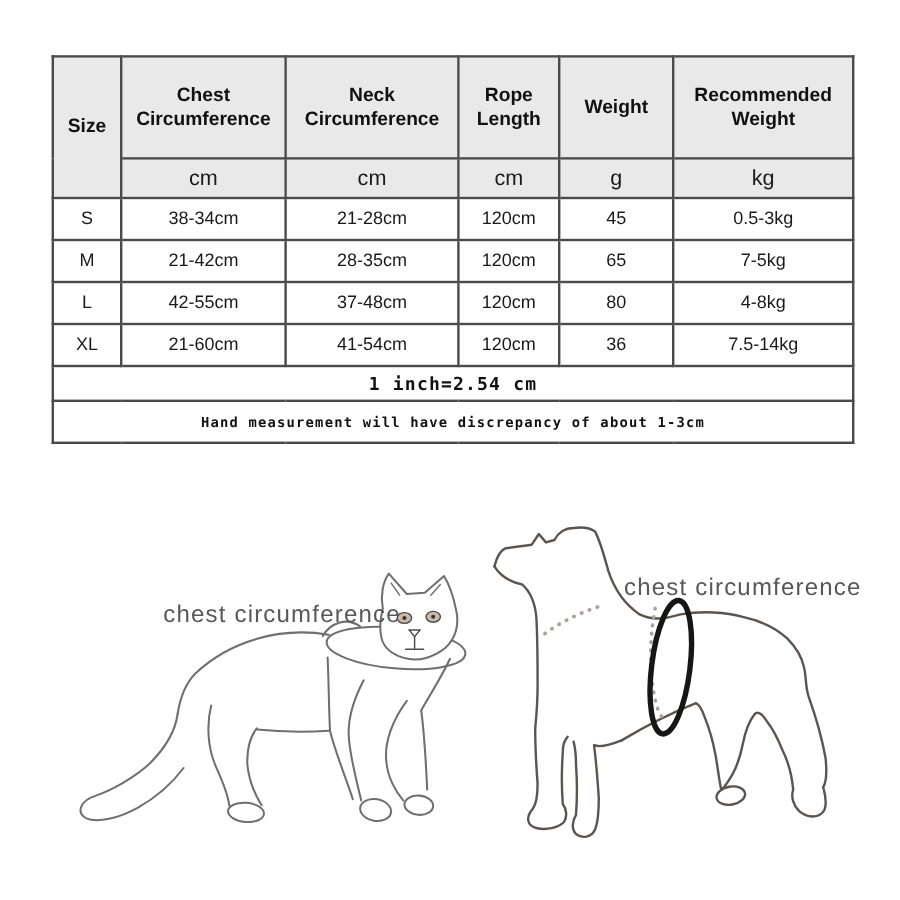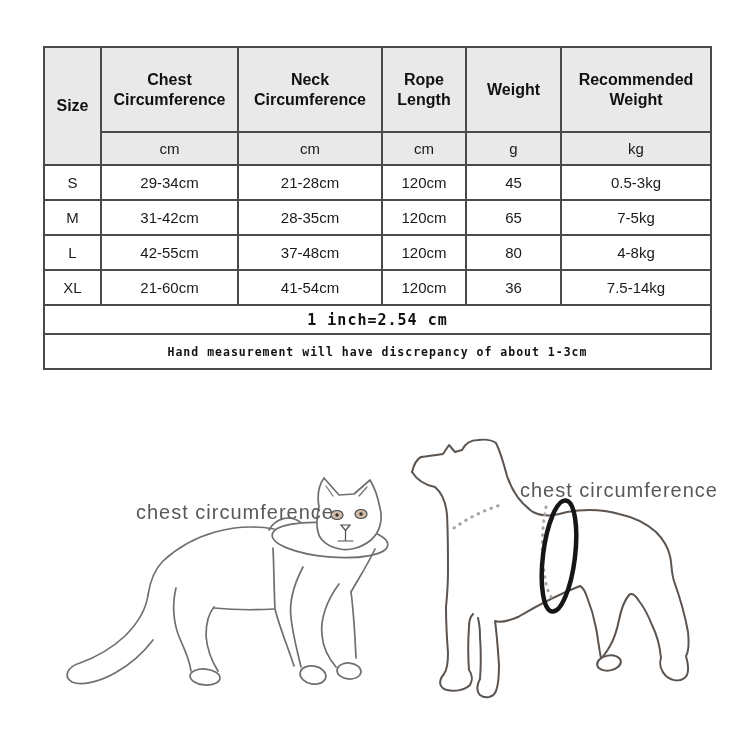--- a/index.html
+++ b/index.html
@@ -7,21 +7,21 @@
        font-family:"Liberation Sans",sans-serif;color:#1a1a1a;}
 
   
   .chart-wrap{position:absolute;left:43px;top:46px;width:667px;}
   table.size-chart{border-collapse:collapse;width:667px;table-layout:fixed;
                    border:2px solid #3c3c3c;}
   table.size-chart td,table.size-chart th{
       border:2px solid #4a4a4a;text-align:center;vertical-align:middle;
       padding:0 2px;overflow:hidden;}
   tr.hdr th{background:#e9e9e9;font-weight:bold;font-size:16px;line-height:1.25;height:83px;color:#111;}
-  tr.units td{background:#e9e9e9;font-size:15px;font-weight:400;height:31px;}
+  tr.units td{background:#e9e9e9;font-size:18px;font-weight:400;height:31px;}
   th.size-head{background:#e9e9e9;font-size:16px;}
   tr.data td{font-size:15px;height:33px;background:#fff;}
   tr.note td{background:#fff;font-family:"DejaVu Sans Mono",monospace;
              font-weight:bold;letter-spacing:1px;color:#111;}
   tr.note.n1 td{font-size:15px;height:27px;}
   tr.note.n2 td{font-size:11.5px;height:33px;text-align:center;}
 
   
   .illu{position:absolute;}
   .label{position:absolute;font-size:20px;letter-spacing:1px;color:#58585a;
@@ -54,29 +54,29 @@
     </tr>
     <tr class="units">
       <td>cm</td>
       <td>cm</td>
       <td>cm</td>
       <td>g</td>
       <td>kg</td>
     </tr>
     <tr class="data">
       <td>S</td>
-      <td>29-34cm</td>
+      <td>38-34cm</td>
       <td>21-28cm</td>
       <td>120cm</td>
       <td>45</td>
       <td>0.5-3kg</td>
     </tr>
     <tr class="data">
       <td>M</td>
-      <td>31-42cm</td>
+      <td>21-42cm</td>
       <td>28-35cm</td>
       <td>120cm</td>
       <td>65</td>
       <td>7-5kg</td>
     </tr>
     <tr class="data">
       <td>L</td>
       <td>42-55cm</td>
       <td>37-48cm</td>
       <td>120cm</td>

